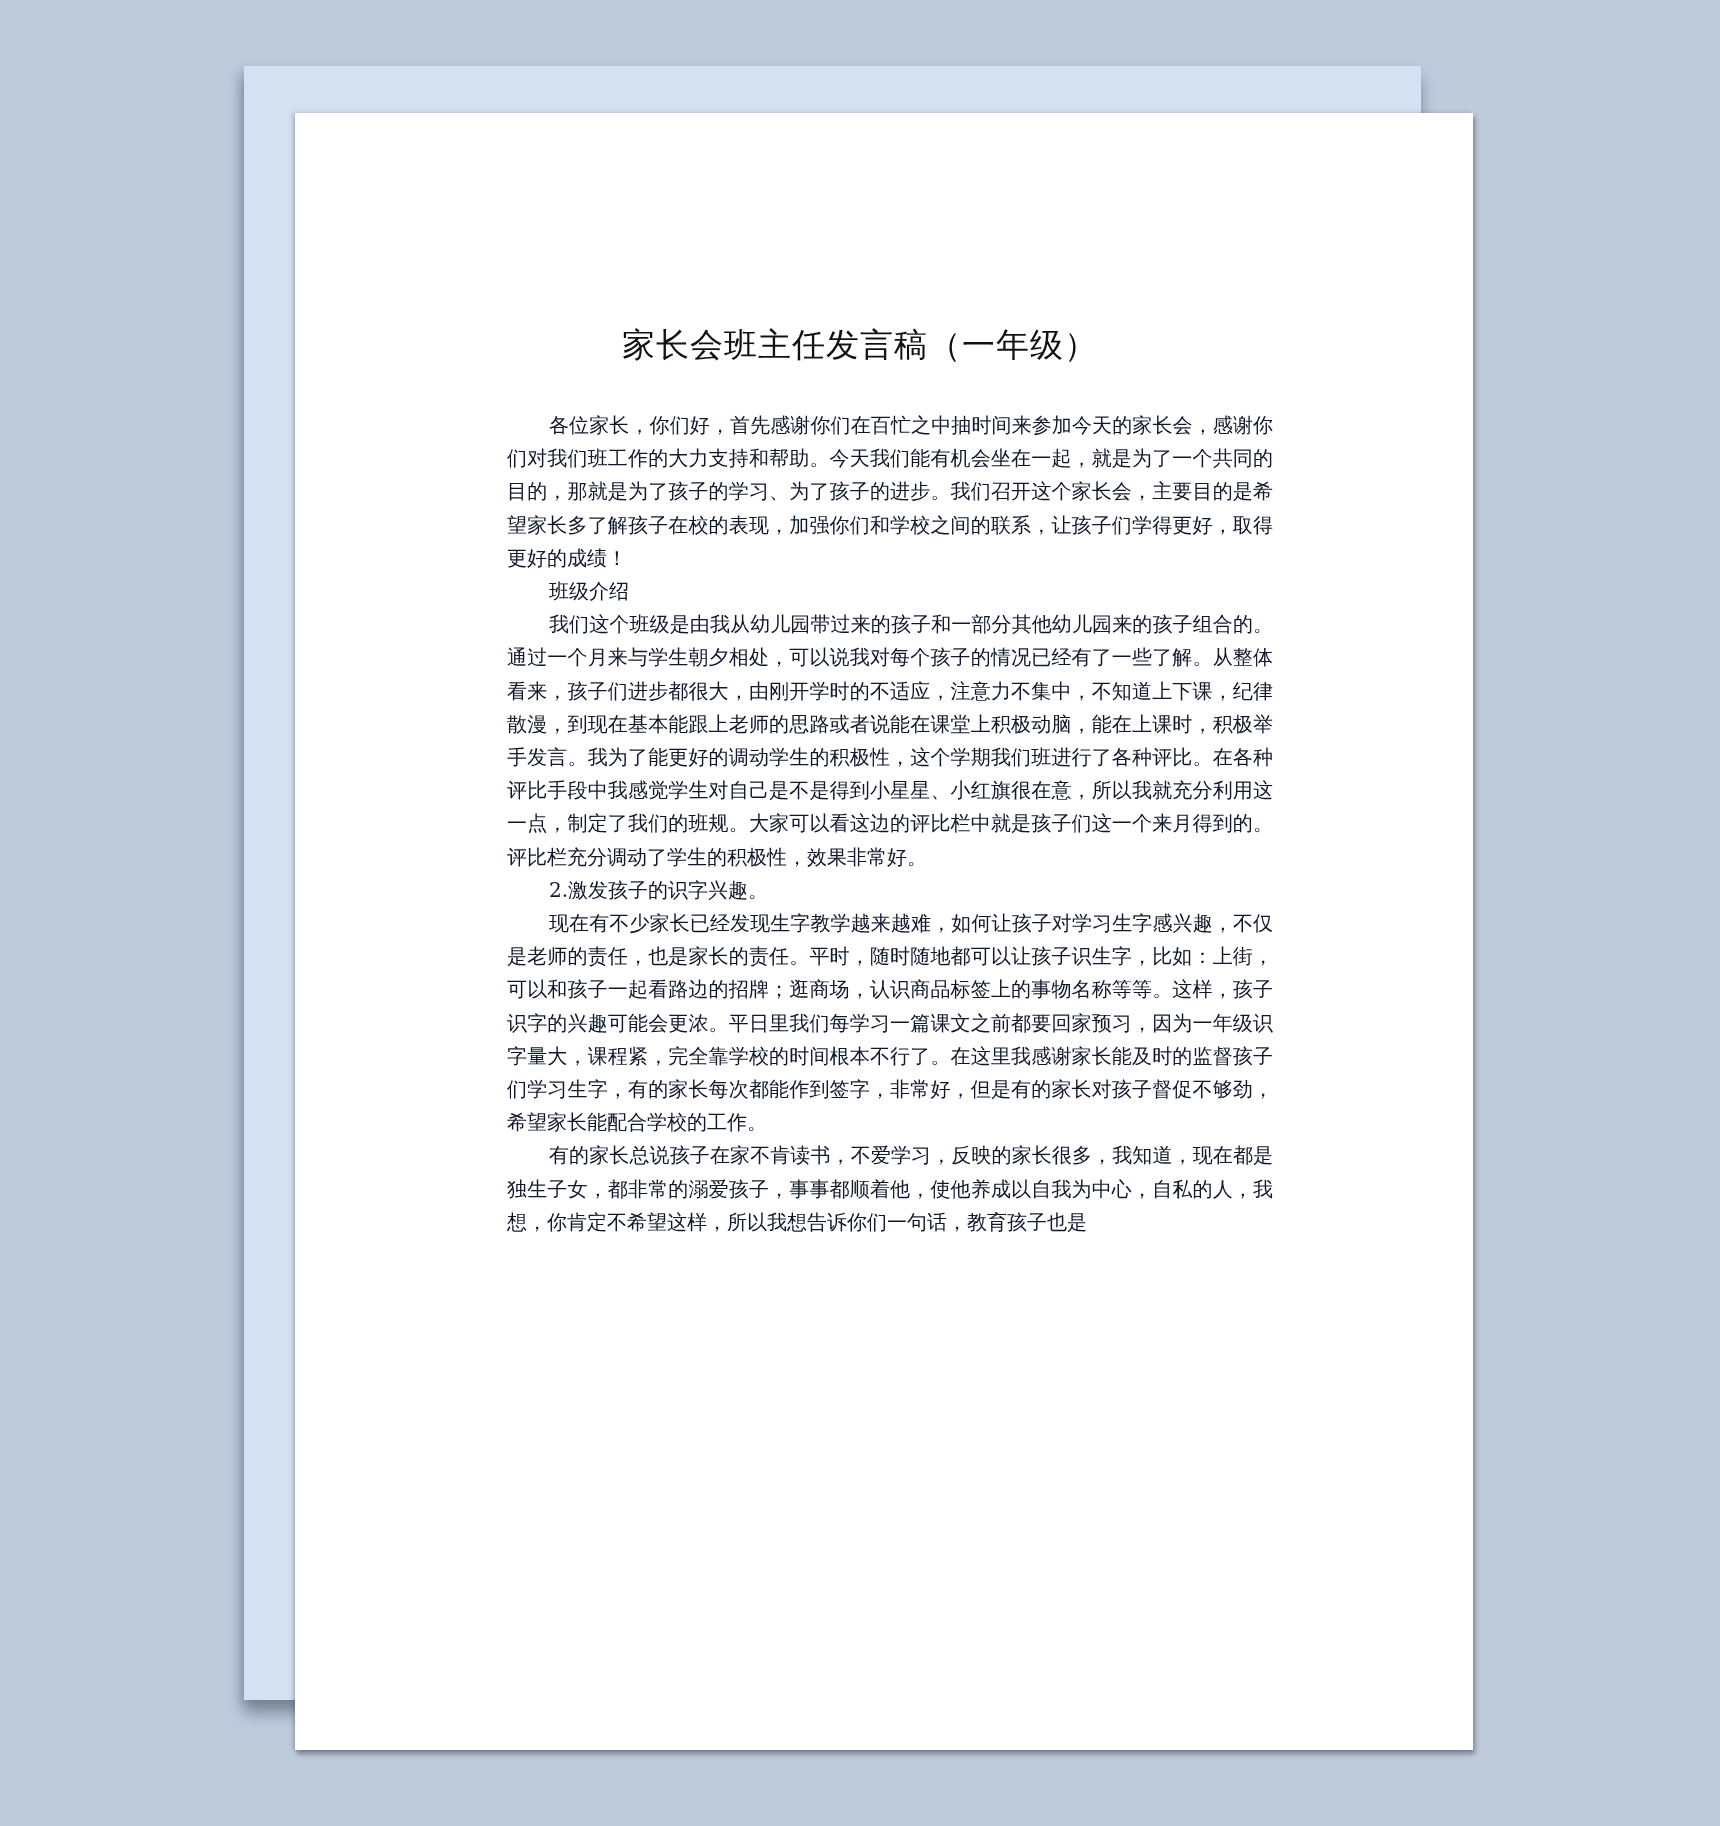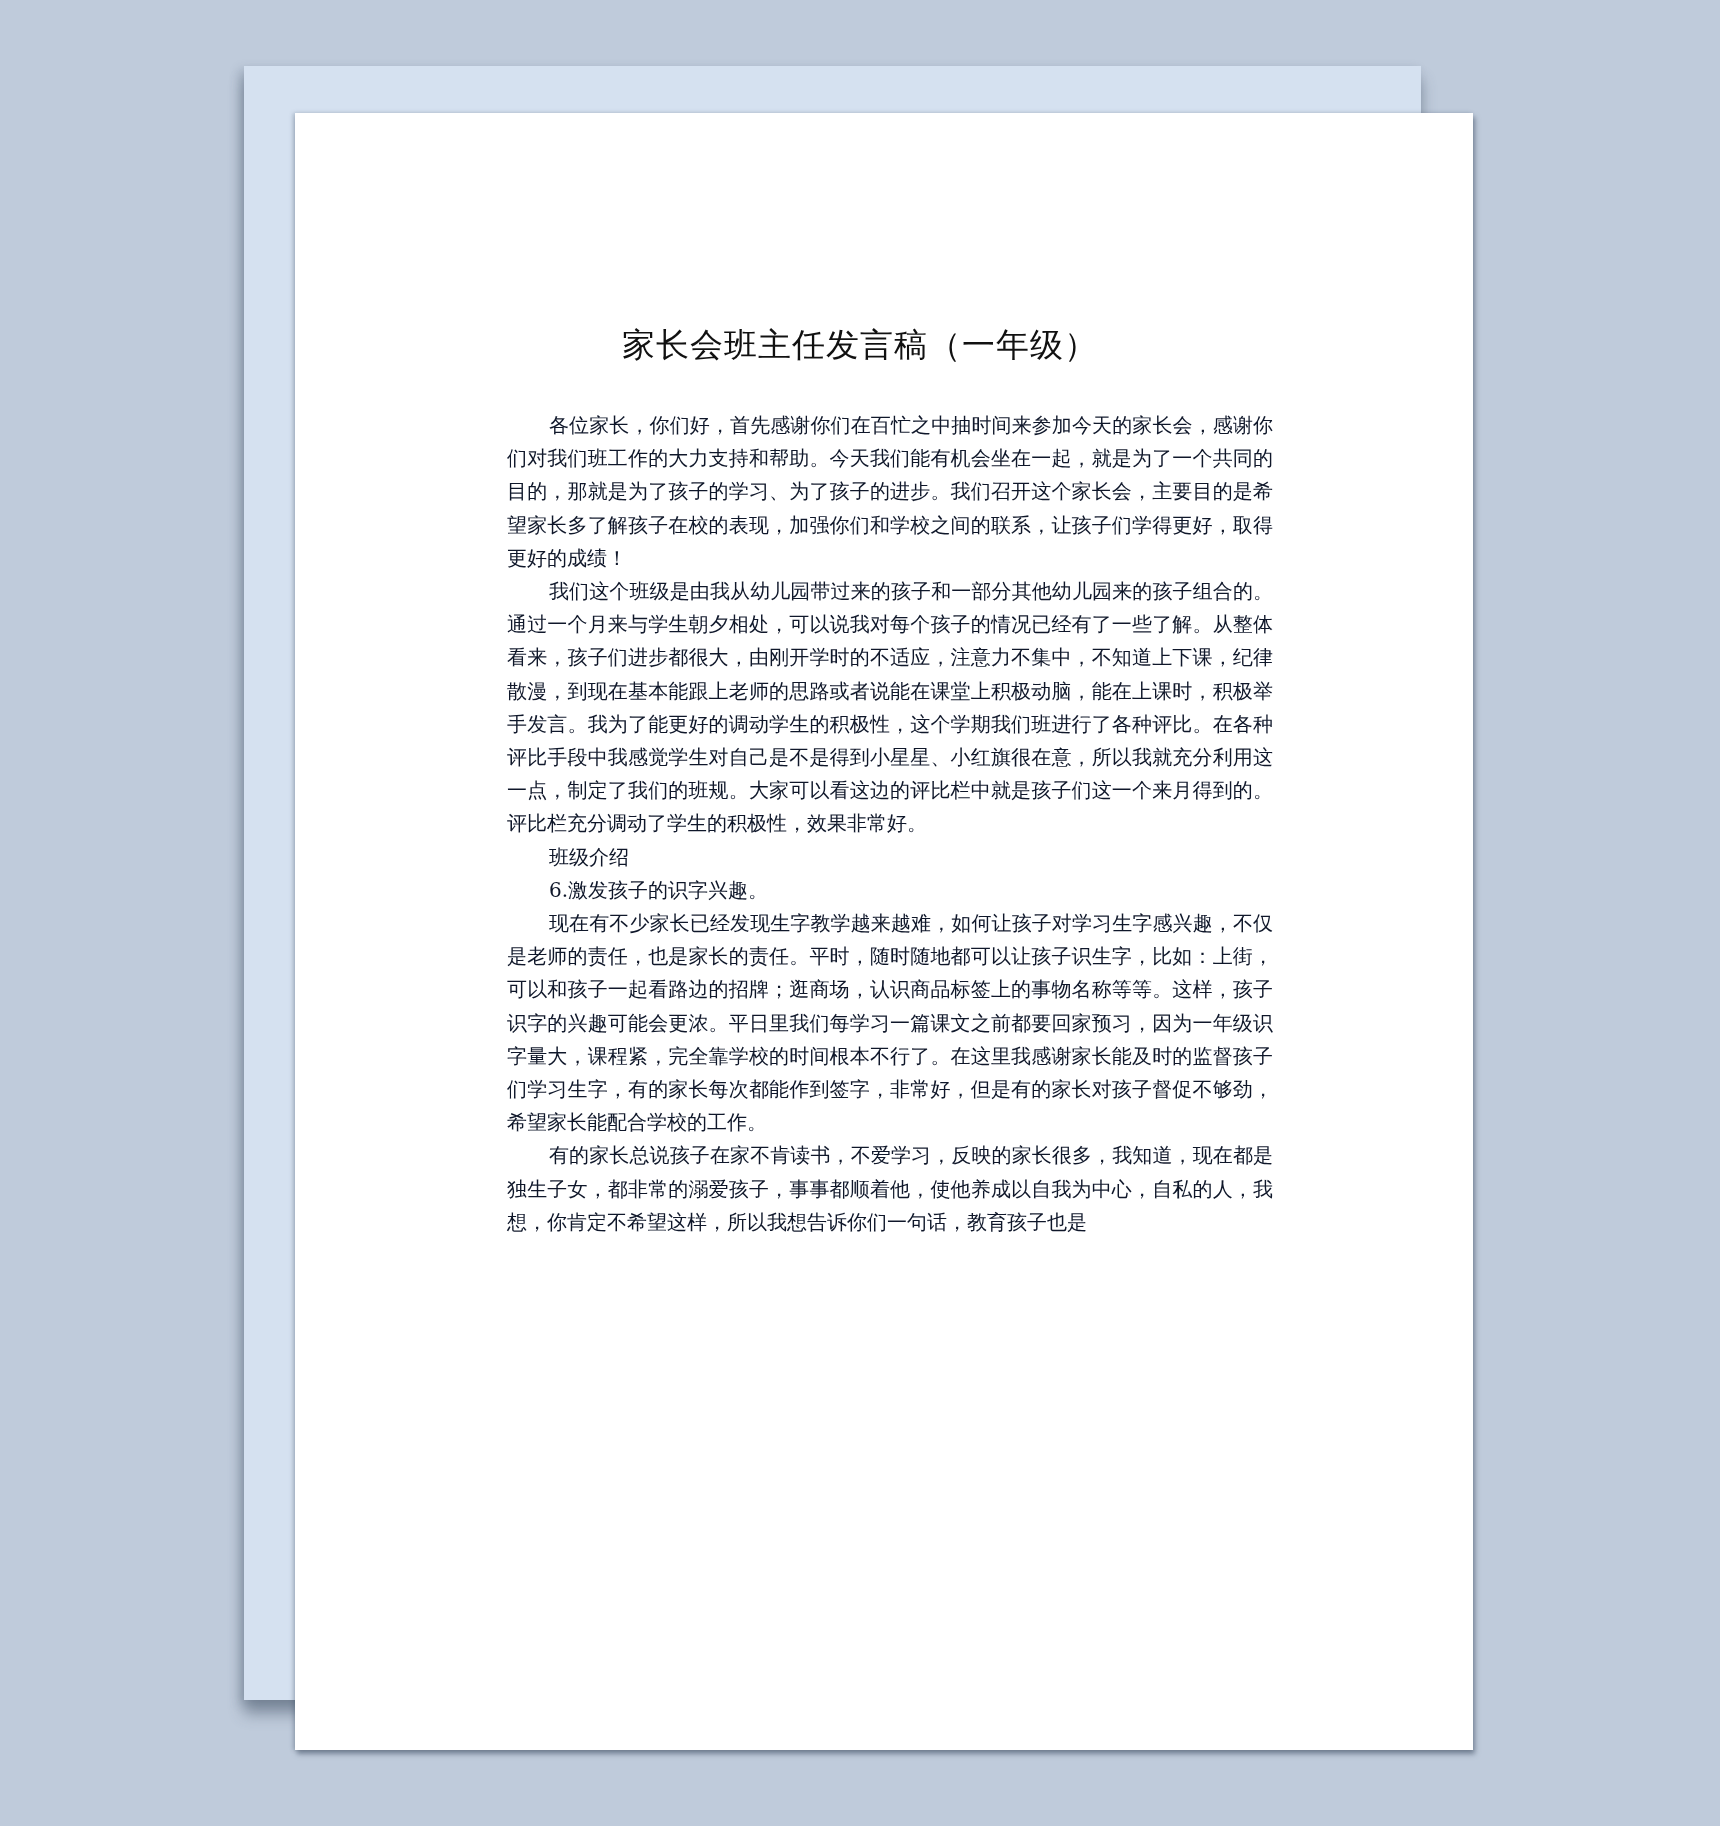--- a/index.html
+++ b/index.html
@@ -60,18 +60,18 @@
 <body>
 
 <div class="back-page"></div>
 
 <div class="front-page"></div>
 
 <h1 class="doc-title">家长会班主任发言稿（一年级）</h1>
 
 <div class="doc-body">
   <p>各位家长，你们好，首先感谢你们在百忙之中抽时间来参加今天的家长会，感谢你们对我们班工作的大力支持和帮助。今天我们能有机会坐在一起，就是为了一个共同的目的，那就是为了孩子的学习、为了孩子的进步。我们召开这个家长会，主要目的是希望家长多了解孩子在校的表现，加强你们和学校之间的联系，让孩子们学得更好，取得更好的成绩！</p>
+  <p>班级介绍</p>
   <p>我们这个班级是由我从幼儿园带过来的孩子和一部分其他幼儿园来的孩子组合的。通过一个月来与学生朝夕相处，可以说我对每个孩子的情况已经有了一些了解。从整体看来，孩子们进步都很大，由刚开学时的不适应，注意力不集中，不知道上下课，纪律散漫，到现在基本能跟上老师的思路或者说能在课堂上积极动脑，能在上课时，积极举手发言。我为了能更好的调动学生的积极性，这个学期我们班进行了各种评比。在各种评比手段中我感觉学生对自己是不是得到小星星、小红旗很在意，所以我就充分利用这一点，制定了我们的班规。大家可以看这边的评比栏中就是孩子们这一个来月得到的。评比栏充分调动了学生的积极性，效果非常好。</p>
-  <p>班级介绍</p>
-  <p>6.激发孩子的识字兴趣。</p>
+  <p>2.激发孩子的识字兴趣。</p>
   <p>现在有不少家长已经发现生字教学越来越难，如何让孩子对学习生字感兴趣，不仅是老师的责任，也是家长的责任。平时，随时随地都可以让孩子识生字，比如：上街，可以和孩子一起看路边的招牌；逛商场，认识商品标签上的事物名称等等。这样，孩子识字的兴趣可能会更浓。平日里我们每学习一篇课文之前都要回家预习，因为一年级识字量大，课程紧，完全靠学校的时间根本不行了。在这里我感谢家长能及时的监督孩子们学习生字，有的家长每次都能作到签字，非常好，但是有的家长对孩子督促不够劲，希望家长能配合学校的工作。</p>
   <p>有的家长总说孩子在家不肯读书，不爱学习，反映的家长很多，我知道，现在都是独生子女，都非常的溺爱孩子，事事都顺着他，使他养成以自我为中心，自私的人，我想，你肯定不希望这样，所以我想告诉你们一句话，教育孩子也是</p>
 </div>
 
 </body></html>

